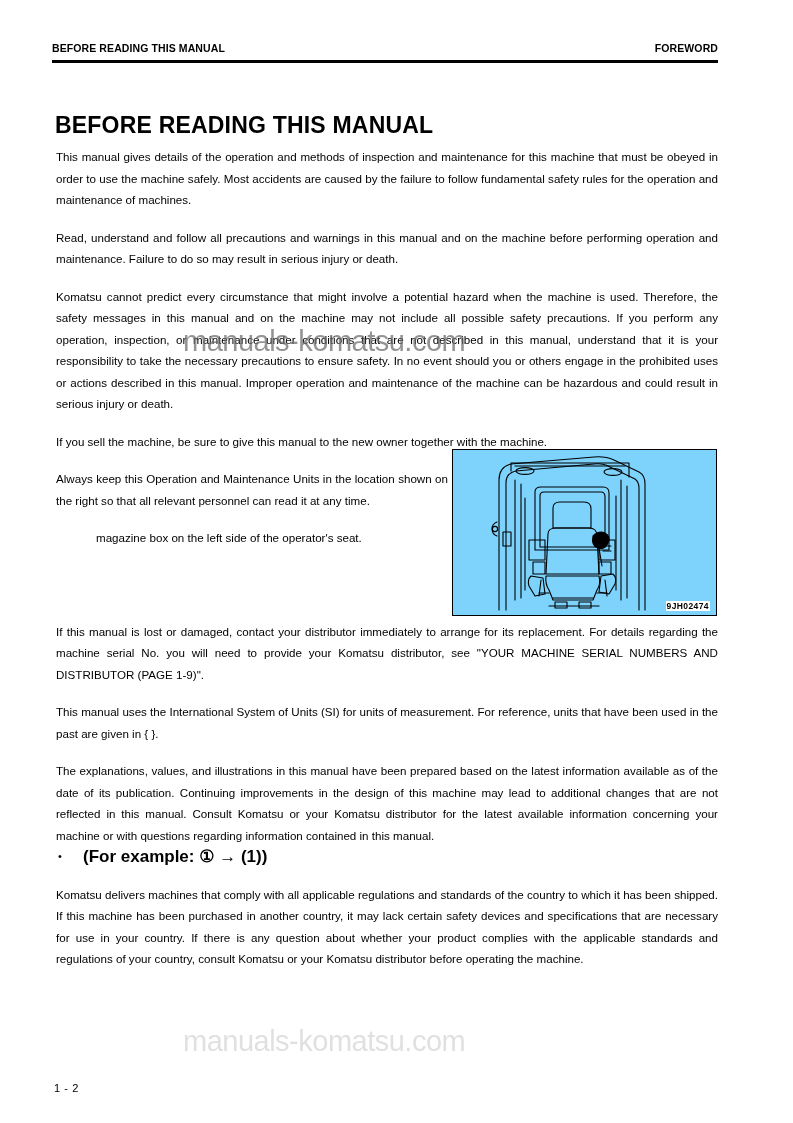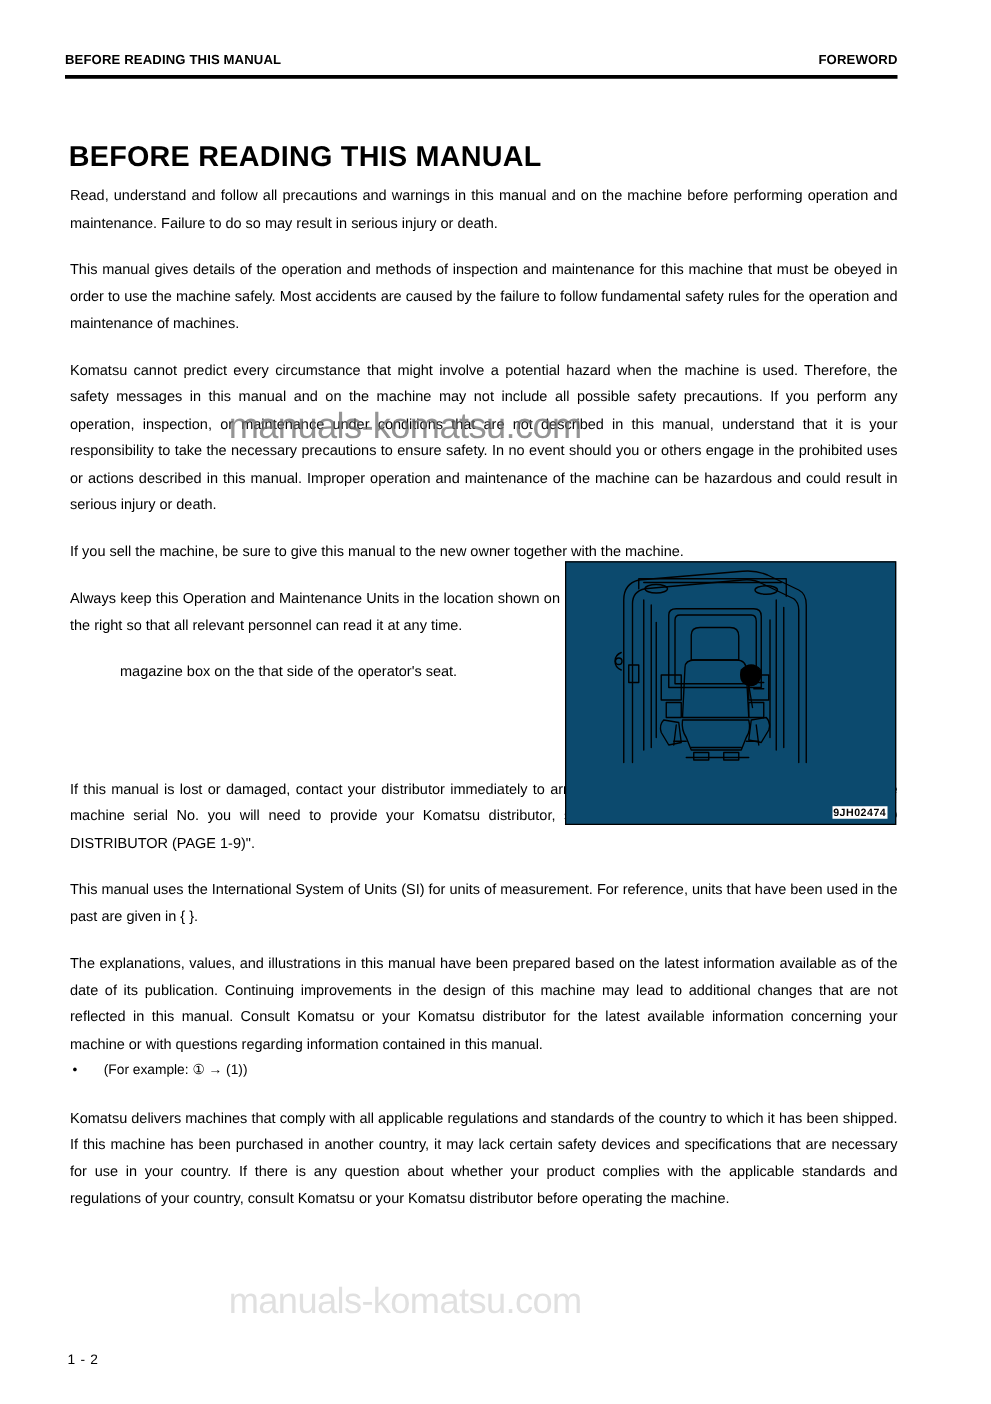--- a/index.html
+++ b/index.html
@@ -83,23 +83,23 @@
     line-height: 21.5px;
     padding-left: 40px;
   }
 
   
   .figure-box {
     position: absolute;
     left: 452px;
     top: 449px;
     width: 265px;
-    height: 211px;
+    height: 167px;
     border: 1.2px solid #000;
-    background: #0c4a6e;
+    background: #7dd3fc;
     box-sizing: border-box;
     overflow: hidden;
   }
   .figure-code {
     position: absolute;
     right: 6px;
     bottom: 4px;
     font-size: 8.5px;
     font-family: "Liberation Sans", sans-serif;
     letter-spacing: 0.4px;
@@ -122,22 +122,23 @@
     position: relative;
   }
   ul.bullets li .dot {
     position: absolute;
     left: 2px;
     top: 0;
     font-size: 11px;
   }
   .sub-line {
     padding-left: 27px;
-    font-size: 11px;
-    line-height: 21.5px;
+    font-size: 17px;
+    line-height: 21.5px;
+    font-weight: bold;
   }
 
   
   .footer-page {
     position: absolute;
     left: 54px;
     top: 1082px;
     font-size: 11px;
     letter-spacing: 0.6px;
   }
@@ -174,31 +175,31 @@
   <div class="running-header">
     <span class="rh-left">BEFORE READING THIS MANUAL</span>
     <span class="rh-right">FOREWORD</span>
   </div>
   <div class="header-rule"></div>
 
   <h1 class="page-title">BEFORE READING THIS MANUAL</h1>
 
   <div class="content">
 
+    <p class="para">This manual gives details of the operation and methods of inspection and maintenance for this machine that must be obeyed in order to use the machine safely. Most accidents are caused by the failure to follow fundamental safety rules for the operation and maintenance of machines.</p>
+
     <p class="para">Read, understand and follow all precautions and warnings in this manual and on the machine before performing operation and maintenance. Failure to do so may result in serious injury or death.</p>
-
-    <p class="para">This manual gives details of the operation and methods of inspection and maintenance for this machine that must be obeyed in order to use the machine safely. Most accidents are caused by the failure to follow fundamental safety rules for the operation and maintenance of machines.</p>
 
     <p class="para">Komatsu cannot predict every circumstance that might involve a potential hazard when the machine is used. Therefore, the safety messages in this manual and on the machine may not include all possible safety precautions. If you perform any operation, inspection, or maintenance under conditions that are not described in this manual, understand that it is your responsibility to take the necessary precautions to ensure safety. In no event should you or others engage in the prohibited uses or actions described in this manual. Improper operation and maintenance of the machine can be hazardous and could result in serious injury or death.</p>
 
     <p class="para">If you sell the machine, be sure to give this manual to the new owner together with the machine.</p>
 
     <div class="side-block">
       <p class="para">Always keep this Operation and Maintenance Units in the location shown on the right so that all relevant personnel can read it at any time.</p>
-      <p class="indent-line">magazine box on the that side of the operator's seat.</p>
+      <p class="indent-line">magazine box on the left side of the operator's seat.</p>
     </div>
 
     <div style="height:72px"></div>
 
     <p class="para">If this manual is lost or damaged, contact your distributor immediately to arrange for its replacement. For details regarding the machine serial No. you will need to provide your Komatsu distributor, see "YOUR MACHINE SERIAL NUMBERS AND DISTRIBUTOR (PAGE 1-9)".</p>
 
     <p class="para">This manual uses the International System of Units (SI) for units of measurement. For reference, units that have been used in the past are given in { }.</p>
 
     <p class="para tight">The explanations, values, and illustrations in this manual have been prepared based on the latest information available as of the date of its publication. Continuing improvements in the design of this machine may lead to additional changes that are not reflected in this manual. Consult Komatsu or your Komatsu distributor for the latest available information concerning your machine or with questions regarding information contained in this manual.</p>
 

